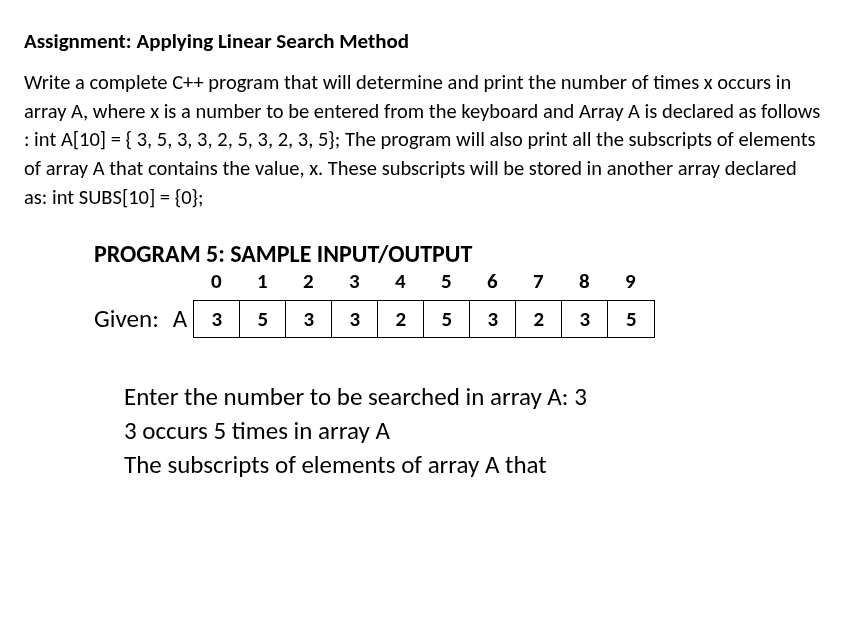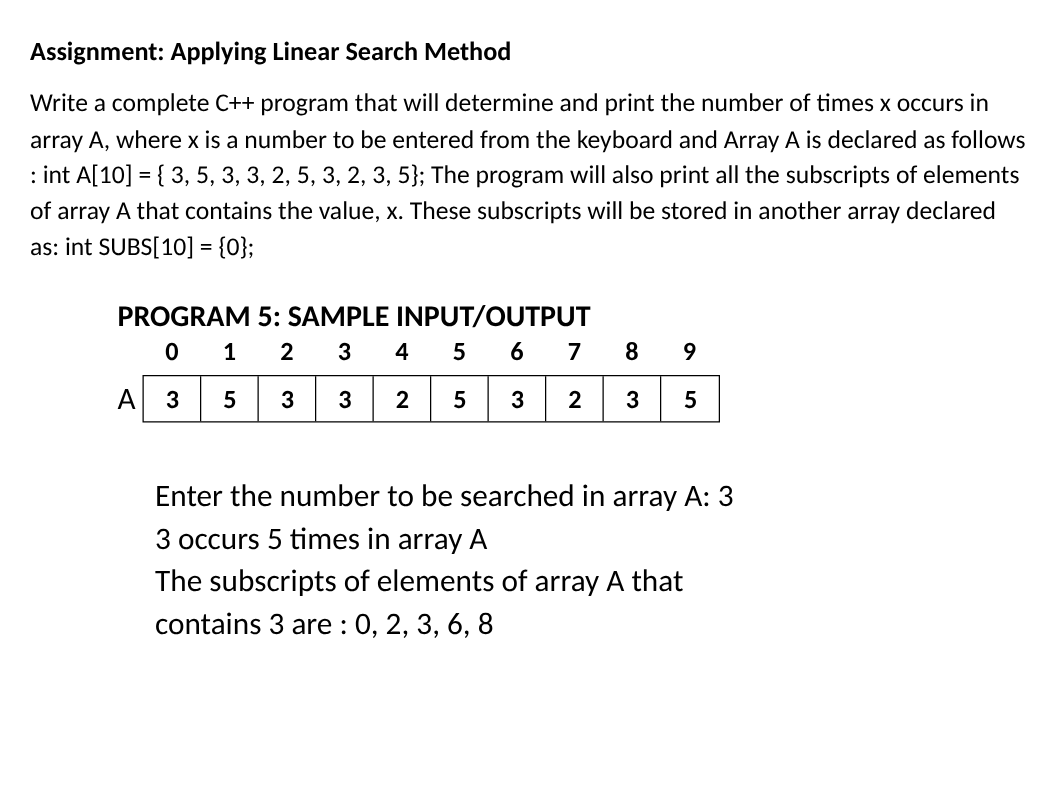--- a/index.html
+++ b/index.html
@@ -88,20 +88,21 @@
 </head>
 <body>
 
 <div class="assignment-title">Assignment: Applying Linear Search Method</div>
 
 <div class="description">Write a complete C++ program that will determine and print the number of times x occurs in array A, where x is a number to be entered from the keyboard and Array A is declared as follows : int A[10] = { 3, 5, 3, 3, 2, 5, 3, 2, 3, 5}; The program will also print all the subscripts of elements of array A that contains the value, x. These subscripts will be stored in another array declared as: int SUBS[10] = {0};</div>
 
 <div class="section-heading">PROGRAM 5: SAMPLE INPUT/OUTPUT</div>
 
 <div class="given-row">
+  <span class="given-label">Given:</span>
   <span class="array-label">A</span>
   <div class="array-block">
     <div class="index-row">
       <div class="index-cell">0</div>
       <div class="index-cell">1</div>
       <div class="index-cell">2</div>
       <div class="index-cell">3</div>
       <div class="index-cell">4</div>
       <div class="index-cell">5</div>
       <div class="index-cell">6</div>
@@ -121,14 +122,13 @@
       <div class="value-cell">3</div>
       <div class="value-cell">5</div>
     </div>
   </div>
 </div>
 
 <div class="output-block">
   <span class="output-line">Enter the number to be searched in array A:  3</span>
   <span class="output-line">3 occurs 5 times in array A</span>
   <span class="output-line">The subscripts of elements of array A that</span>
-  <span class="output-line">contains 3 are :  0, 2, 3, 6,  8</span>
 </div>
 
 </body></html>

